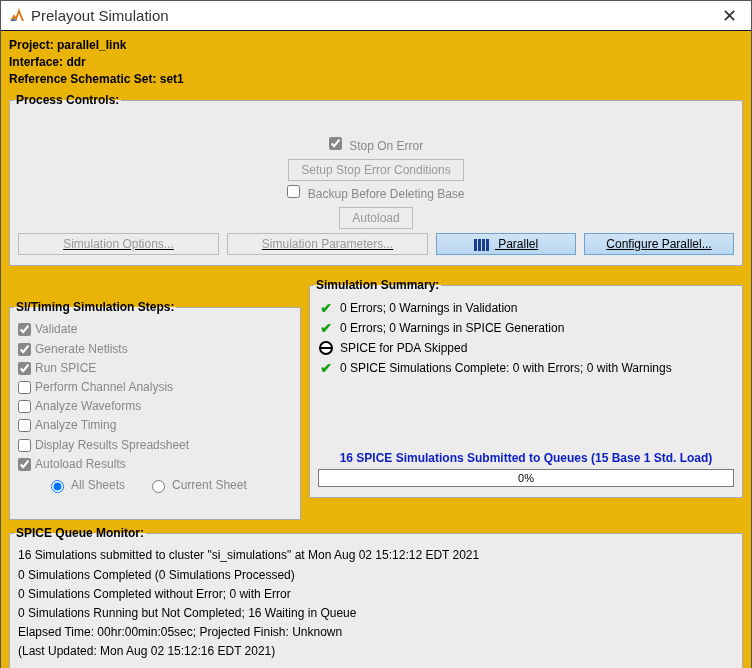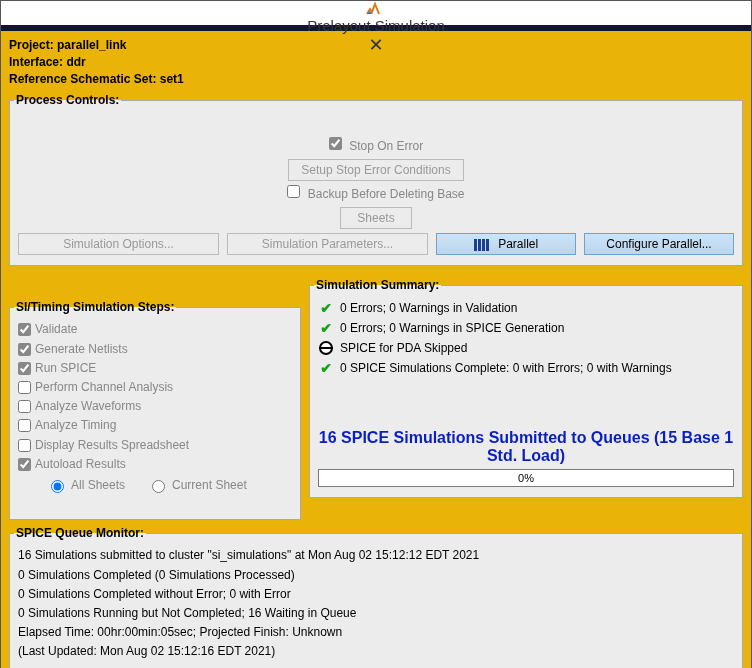--- a/index.html
+++ b/index.html
@@ -16,22 +16,21 @@
   .window {
     width: 752px;
     border: 1px solid #555;
   }
   .titlebar {
     display: flex;
     align-items: center;
     height: 30px;
     padding: 0 8px;
     background: #fff;
-    border-bottom: 6px solid #0f172a;
-    flex-direction: column;
+    border-bottom: 1px solid #0f172a;
   }
   .titlebar .app-icon {
     width: 16px; height: 16px;
     margin-right: 6px;
     display: inline-block;
   }
   .titlebar .title {
     font-size: 15px;
     color: #333;
     flex: 1;
@@ -75,37 +74,37 @@
   .btn:disabled, .btn.disabled {
     color: #999;
     background: #ececec;
     border: 1px solid #bbb;
     cursor: default;
   }
   .btn.active {
     background: linear-gradient(#cfe3f5,#b8d6f0);
     border: 1px solid #6fa3cc;
   }
-  .btnrow { display: flex; gap: 8px; flex-wrap: wrap; }
+  .btnrow { display: flex; gap: 8px; flex-wrap: wrap; text-decoration: underline; }
   .btnrow .btn { min-width: 140px; }
   .twocol { display: flex; gap: 8px; margin-top: 6px; }
   .colleft { flex: 0 0 292px; }
   .colright { flex: 1; }
   fieldset.steps { height: 220px; margin-top: 28px; }
   fieldset.summary { height: 220px; display: flex; flex-direction: column; }
   .steplist { line-height: 1.6; }
   .steplist label { color: #888; display: flex; align-items: center; }
   .radio-row { margin-left: 28px; display: flex; gap: 22px; color: #888; margin-top: 2px;}
   .radio-row label { display: flex; align-items: center; gap: 4px; }
   .sumline { display: flex; align-items: center; gap: 6px; margin: 2px 0; }
   .iconslot { width: 16px; height: 16px; display: inline-flex; align-items: center; justify-content: center; }
   .checkmark { color: #17a317; font-weight: bold; font-size: 14px; }
   .nosign { width: 14px; height: 14px; border-radius: 50%; border: 2px solid #000; position: relative; background: #fff; }
   .nosign::after { content:""; position:absolute; width: 14px; height:2px; background:#000; top:4px; left:-2px; }
-  .submit-note { color: #0a1ec4; font-weight: bold; text-align: center; font-size: 16px; margin-top: auto; }
+  .submit-note { color: #0a1ec4; font-weight: bold; text-align: center; font-size: 12px; margin-top: auto; }
   .progressbar {
     border: 1px solid #7a7a7a;
     background: #fff;
     height: 18px;
     margin-top: 4px;
     text-align: center;
     font-size: 11px;
     line-height: 16px;
     color: #000;
   }
@@ -167,21 +166,21 @@
           <span>Stop On Error</span>
         </label>
         <button class="btn disabled" disabled="">Setup Stop Error Conditions</button>
       </div>
 
       <div class="row">
         <label class="opt-label">
           <input type="checkbox" class="greycheck" style="">
           <span>Backup Before Deleting Base</span>
         </label>
-        <button class="btn disabled" disabled="" style="min-width:72px;">Sheets</button>
+        <button class="btn disabled" disabled="" style="min-width:72px;">Autoload</button>
       </div>
 
       <div class="btnrow">
         <button class="btn disabled" disabled="" style="flex:1;">Simulation Options...</button>
         <button class="btn disabled" disabled="" style="flex:1;">Simulation Parameters...</button>
         <button class="btn active" style="flex:0 0 130px;">
           <span class="parallel-icon">
               <span></span>
               <span></span>
               <span></span>

